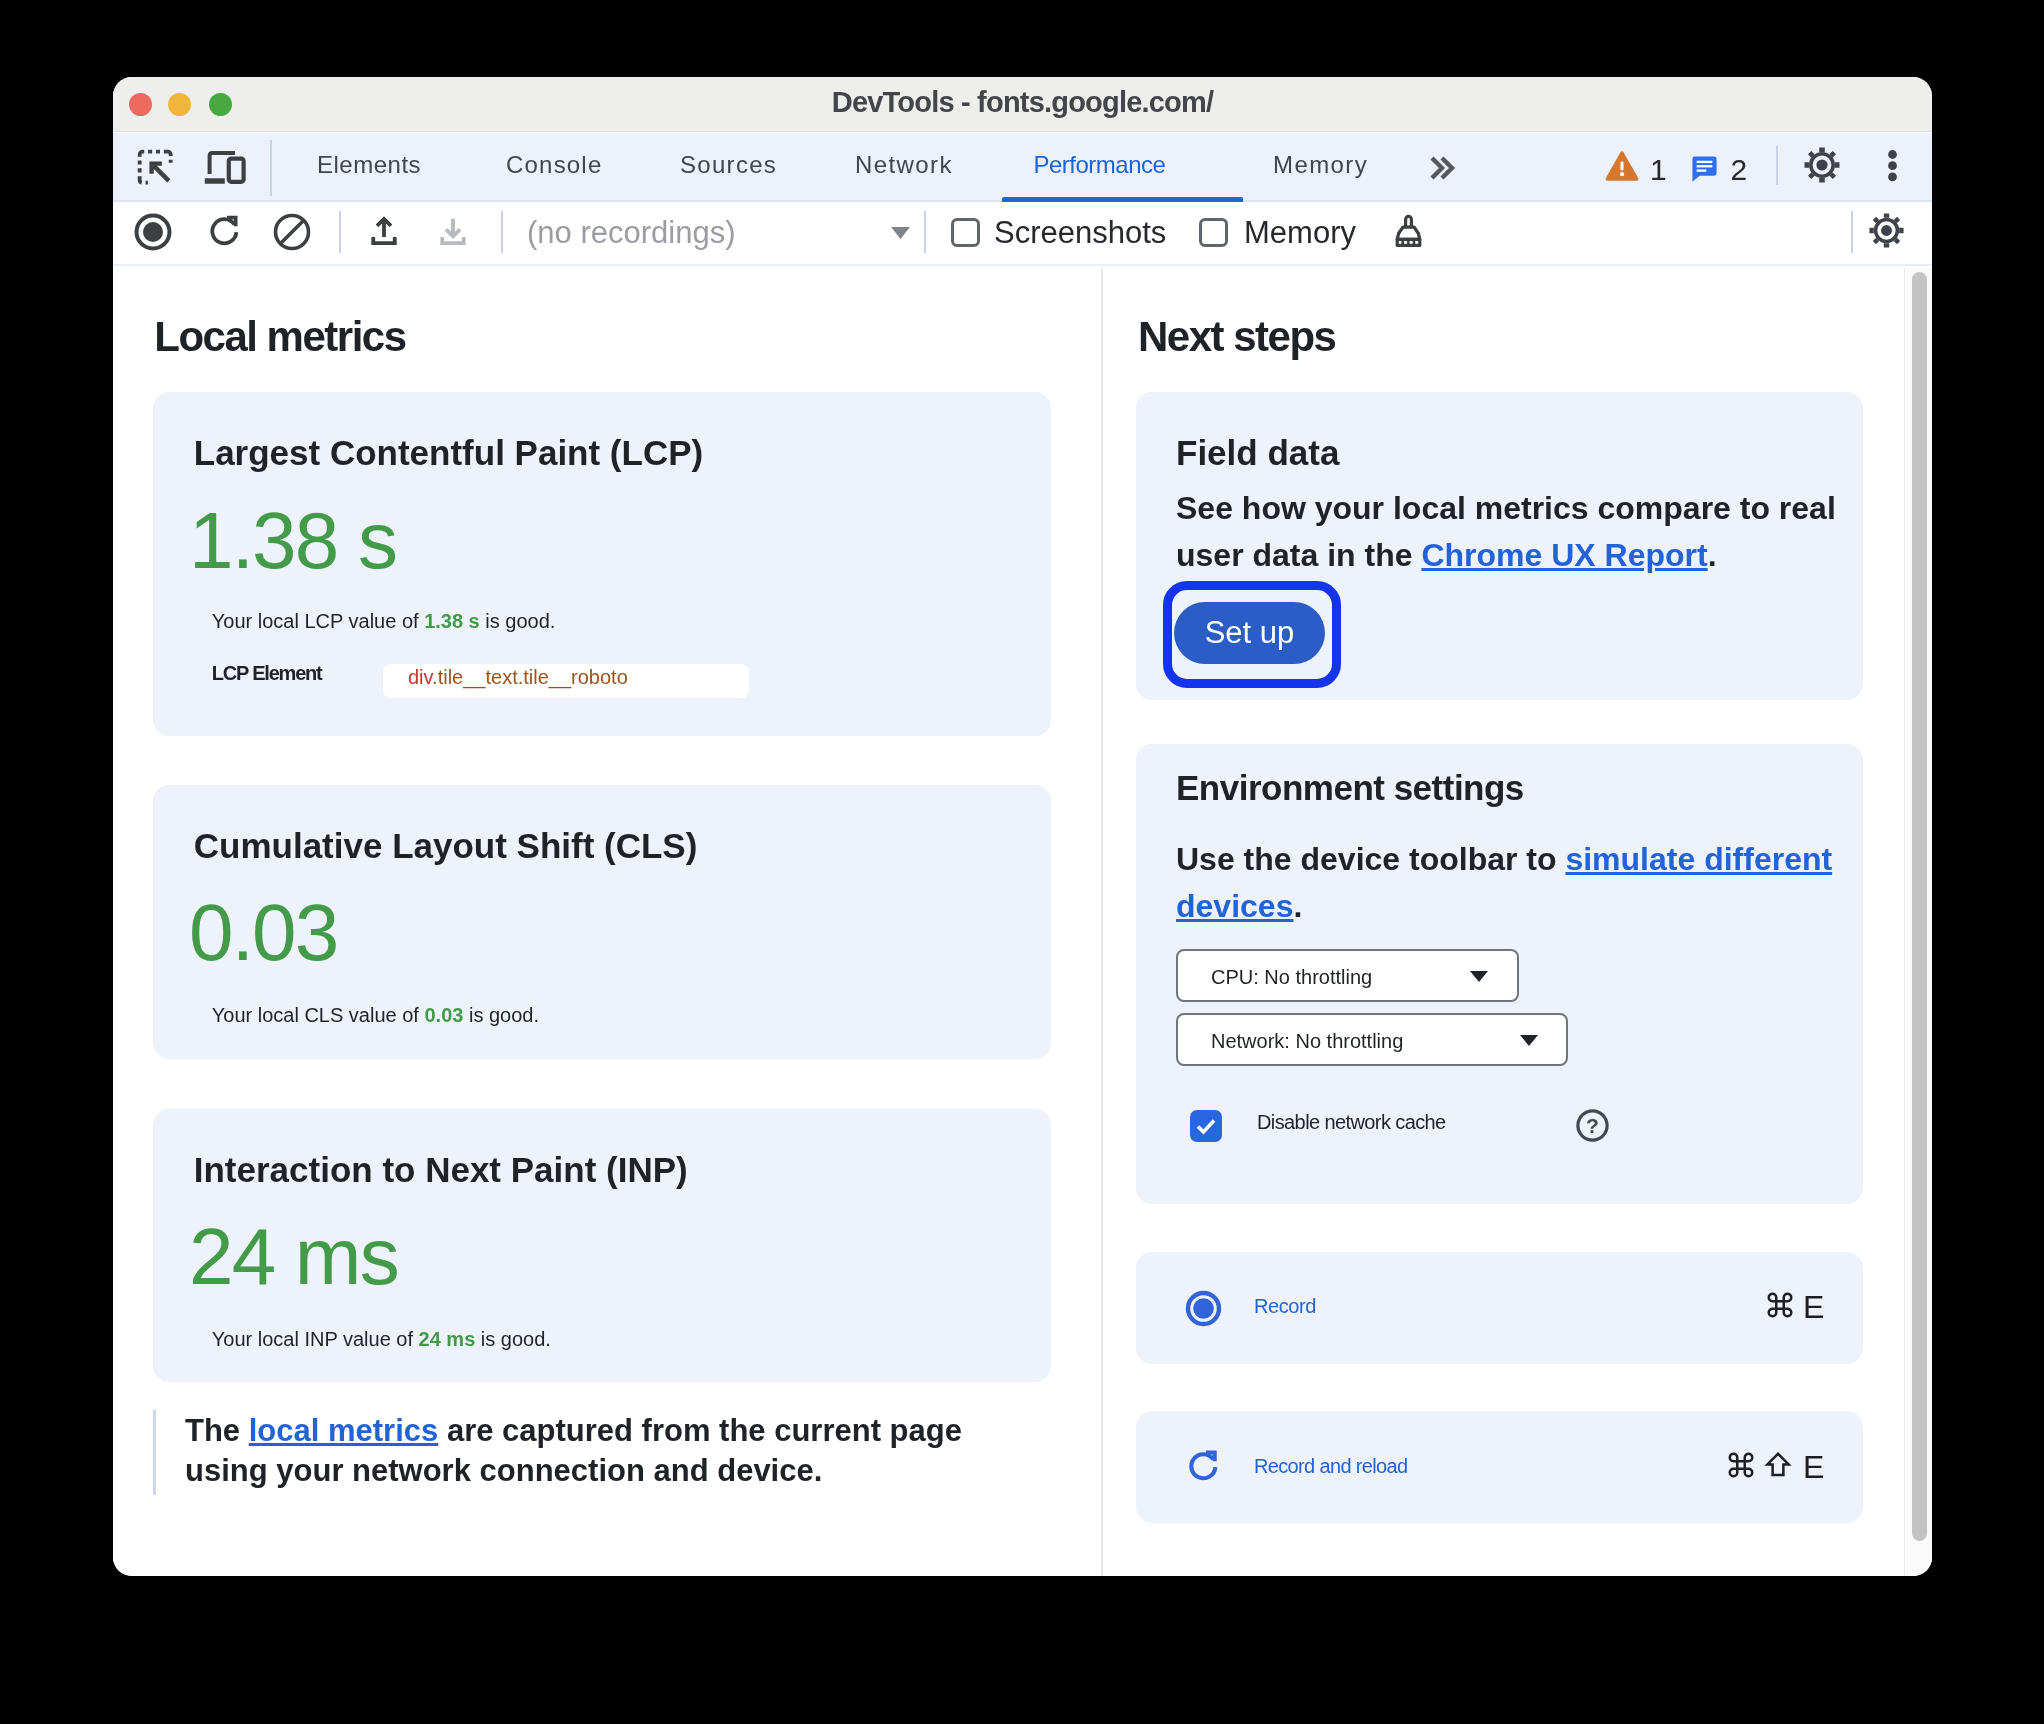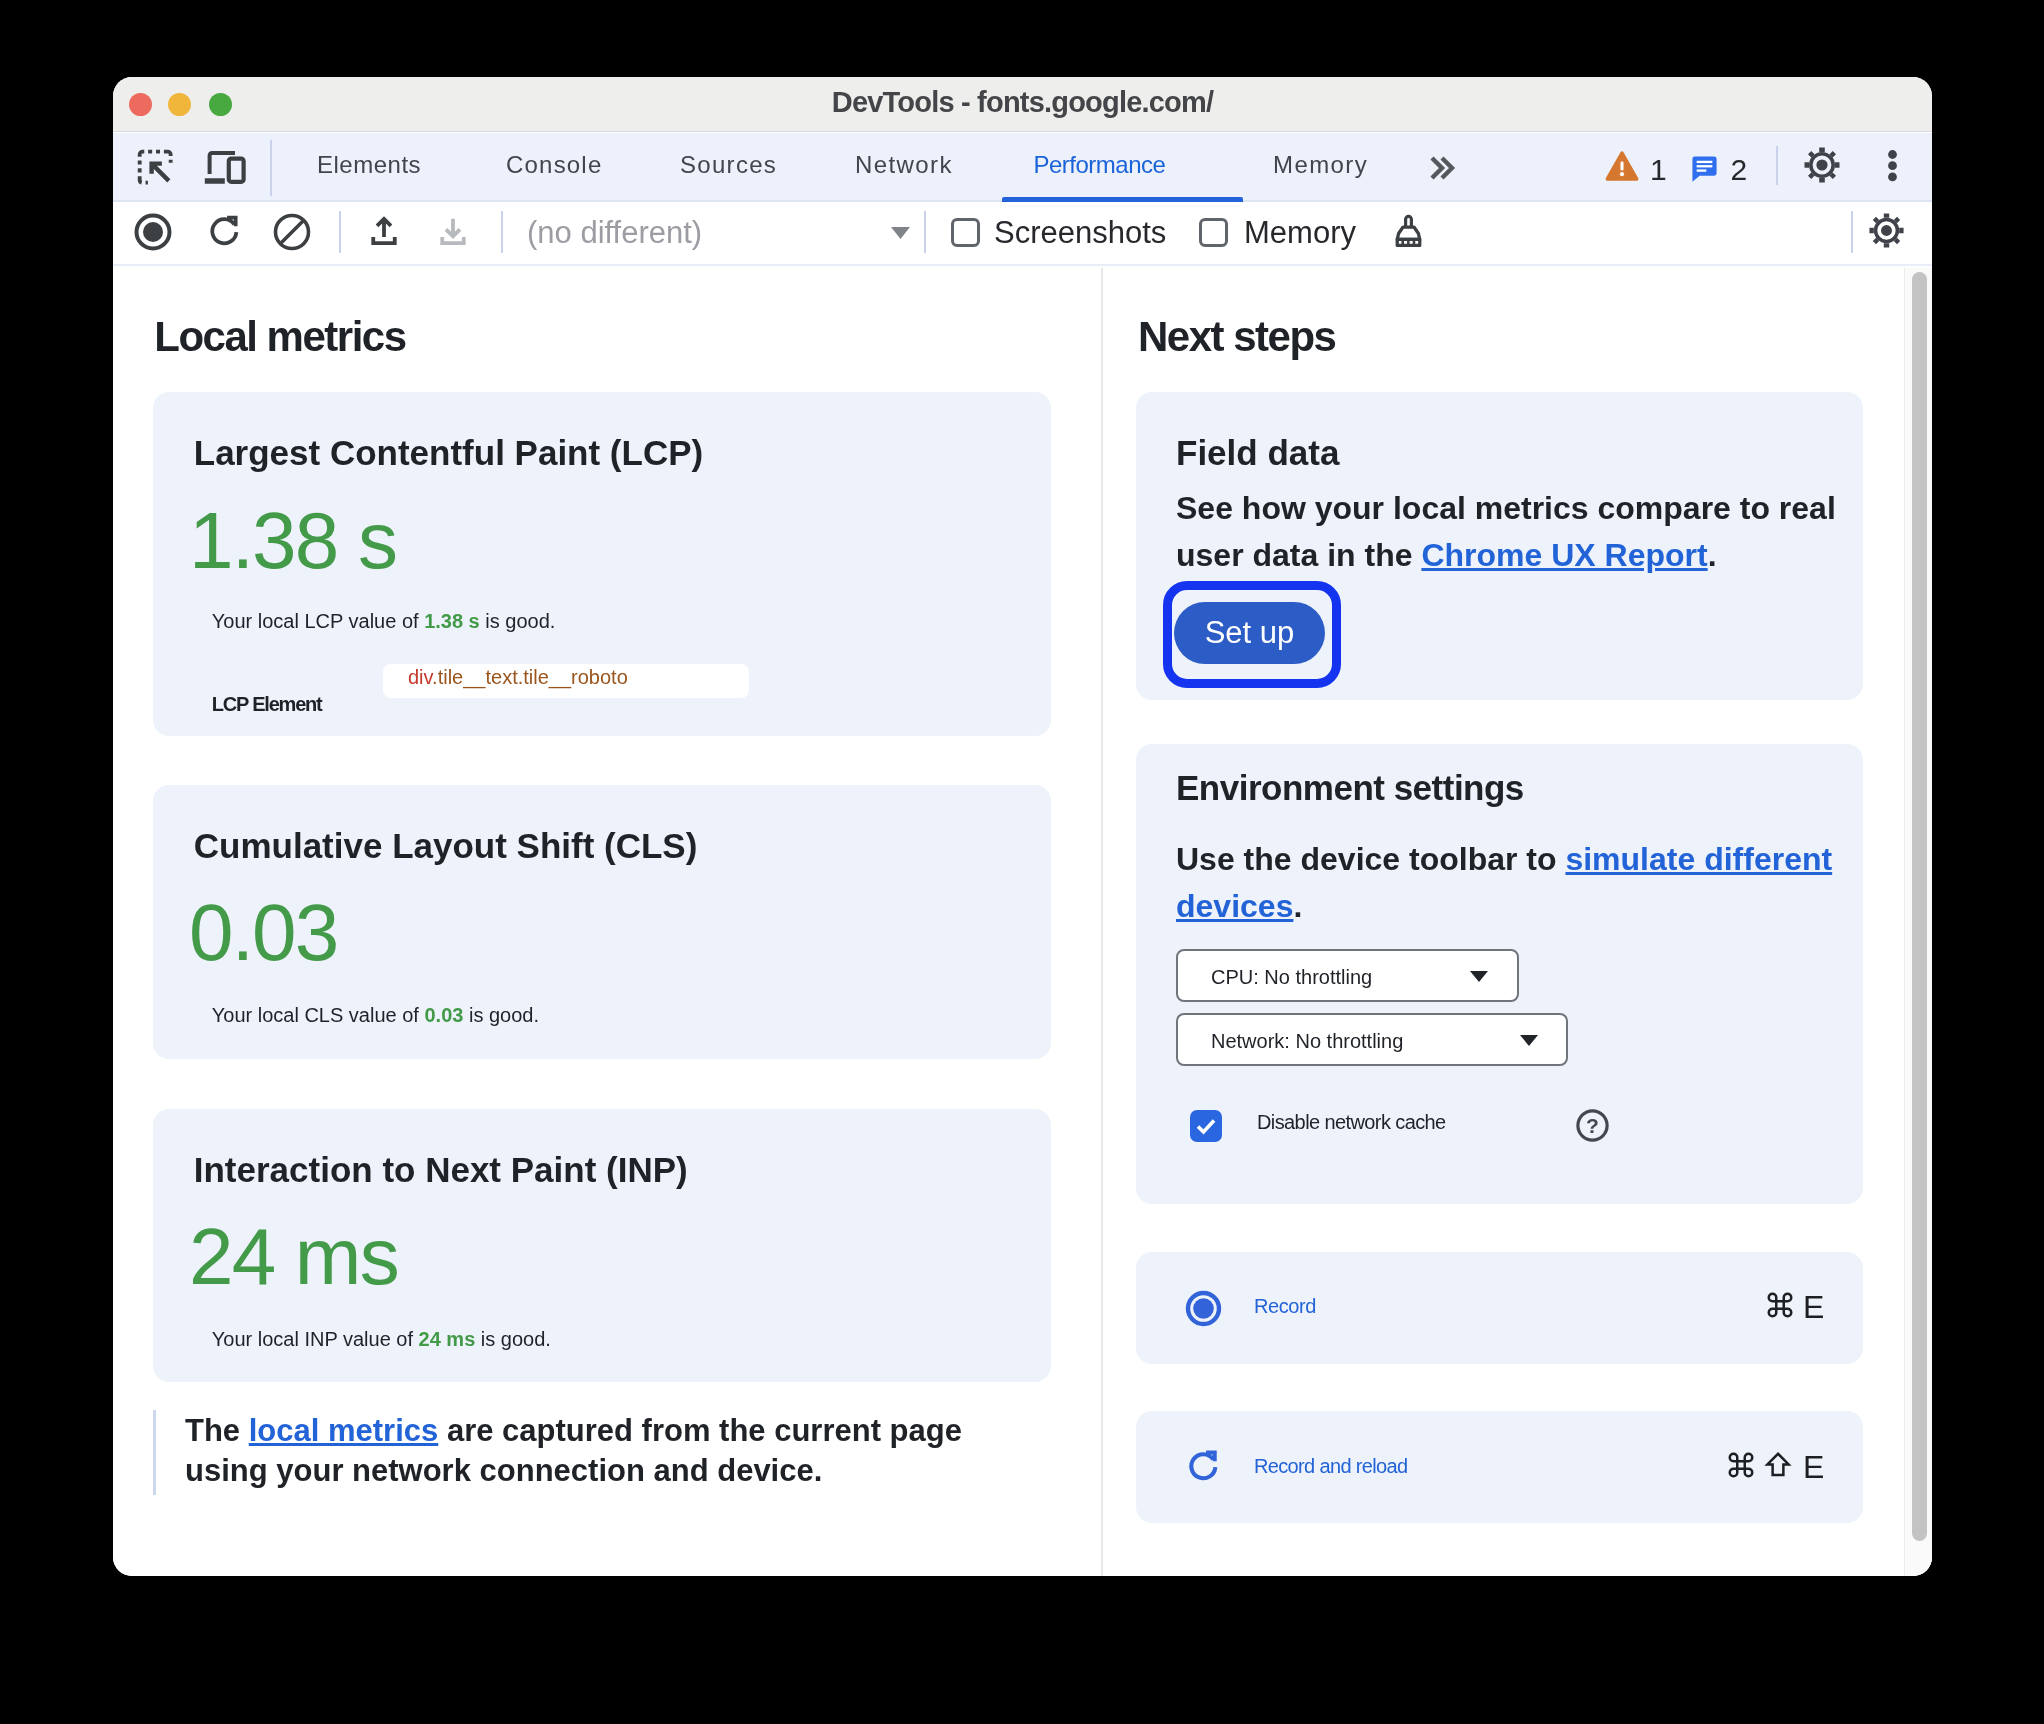--- a/index.html
+++ b/index.html
@@ -121,21 +121,21 @@
   <svg class="abs" style="left:252px;top:135px;" width="38" height="39" viewBox="0 0 24 24" fill="none" stroke="#3c4043" stroke-width="2.4">
     <path d="M12 15.5 V4.4 M7.6 8.4 L12 4 16.4 8.4" stroke-linejoin="miter"></path>
     <path d="M5.2 15.5 v3.9 h13.6 v-3.9"></path>
   </svg>
 
   <svg class="abs" style="left:321px;top:135px;" width="38" height="39" viewBox="0 0 24 24" fill="none" stroke="#b7babe" stroke-width="2.4">
     <path d="M12 4 V15 M7.6 10.6 L12 15 16.4 10.6" stroke-linejoin="miter"></path>
     <path d="M5.2 15.5 v3.9 h13.6 v-3.9"></path>
   </svg>
   <div class="vsep1" style="left:387.5px;top:134px;height:42px;"></div>
-  <div class="ttext" style="left:414px;top:139.8px;color:#9b9da2;">(no different)</div>
+  <div class="ttext" style="left:414px;top:139.8px;color:#9b9da2;">(no recordings)</div>
   <svg class="abs" style="left:778px;top:150px;" width="19" height="12" viewBox="0 0 19 12">
       <path d="M0 0 H19 L9.5 12 Z" fill="#808489"></path>
     </svg>
   <div class="vsep1" style="left:811px;top:134px;height:42px;"></div>
   <div class="abs" style="left:838px;top:141px;width:29px;height:29px;border:3px solid #60646b;border-radius:6px;"></div>
   <div class="ttext" style="left:881px;top:140.3px;color:#26282c;">Screenshots</div>
   <div class="abs" style="left:1086px;top:141px;width:29px;height:29px;border:3px solid #60646b;border-radius:6px;"></div>
   <div class="ttext" style="left:1131px;top:140.3px;color:#26282c;">Memory</div>
 
   <svg class="abs" style="left:1275px;top:135px;" width="41" height="41" viewBox="0 0 24 24" fill="none" stroke="#3c4043" stroke-width="1.9">
@@ -157,21 +157,21 @@
   <div class="content"></div>
   <div class="divider"></div>
 
   <div class="h1" style="left:41.25px;top:239.45px;">Local metrics</div>
 
   <div class="card" style="left:40px;top:315px;width:898px;height:344px;"></div>
   <div class="ctitle" style="left:80.75px;top:358.4px;">Largest Contentful Paint (LCP)</div>
   <div class="cnum" style="left:76px;top:423.8px;">1.38 s</div>
   <div class="cbody" style="left:80.75px;top:529.3px;">Your local LCP value of <span class="green">1.38 s</span> is good.</div>
   <div class="abs" style="left:269.5px;top:587px;width:366px;height:33.5px;background:#fff;border-radius:8px;"></div>
-  <div class="cbody" style="left:80.75px;top:612px;font-weight:700;letter-spacing:-1.2px;">LCP Element</div>
+  <div class="cbody" style="left:80.75px;top:581px;font-weight:700;letter-spacing:-1.2px;">LCP Element</div>
   <div class="cbody" style="left:277px;top:585px;"><span style="color:#c5392b;">div</span><span style="color:#9a551d;">.tile__text.tile__roboto</span></div>
 
   <div class="card" style="left:40px;top:708px;width:898px;height:274px;"></div>
   <div class="ctitle" style="left:80.75px;top:751.4px;">Cumulative Layout Shift (CLS)</div>
   <div class="cnum" style="left:76px;top:815.8px;">0.03</div>
   <div class="cbody" style="left:80.75px;top:922.8px;">Your local CLS value of <span class="green">0.03</span> is good.</div>
 
   <div class="card" style="left:40px;top:1032px;width:898px;height:273px;"></div>
   <div class="ctitle" style="left:80.75px;top:1075.4px;">Interaction to Next Paint (INP)</div>
   <div class="cnum" style="left:76px;top:1139.8px;">24 ms</div>

